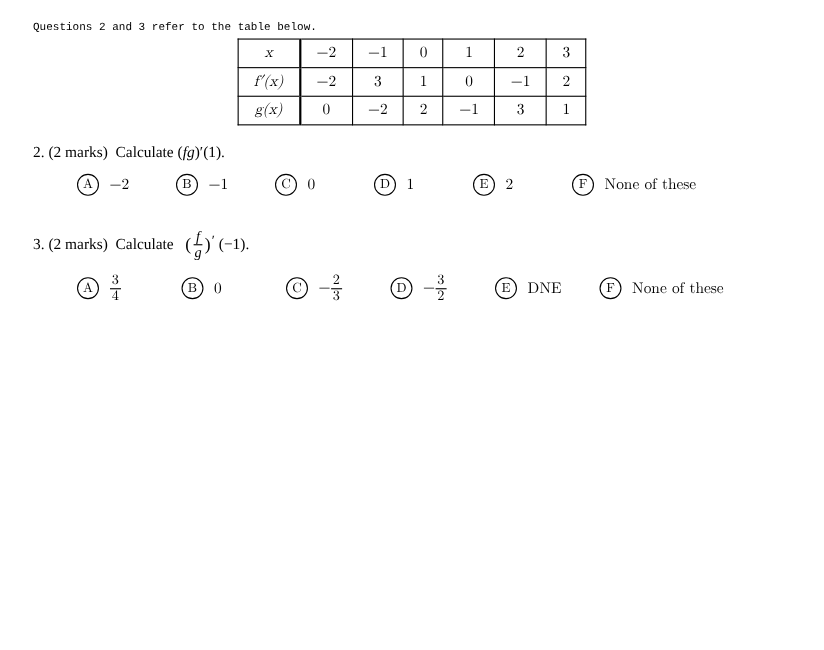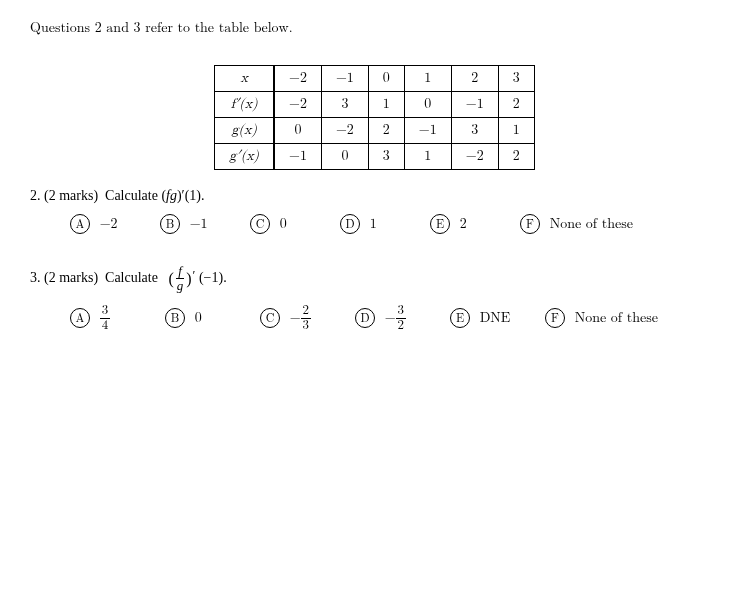--- a/index.html
+++ b/index.html
@@ -6,22 +6,23 @@
     body {
       background: #fff;
       font-family: "Computer Modern", "Latin Modern Math", Georgia, serif;
       font-size: 15px;
       color: #000;
       padding: 20px 30px;
       width: 749px;
       min-height: 591px;
     }
     .intro-text {
-      font-size: 14px;
-      margin-bottom: 28px;
+      font-size: 10px;
+      margin-bottom: 4px;
+      font-family: Liberation Mono, monospace;
     }
     .table-wrap {
       display: flex;
       justify-content: center;
       margin-bottom: 18px;
     }
     table {
       border-collapse: collapse;
       font-size: 14px;
     }
@@ -126,29 +127,20 @@
     </tr>
     <tr>
       <td><span class="italic">g</span>(<span class="italic">x</span>)</td>
       <td>0</td>
       <td>−2</td>
       <td>2</td>
       <td>−1</td>
       <td>3</td>
       <td>1</td>
     </tr>
-    <tr>
-      <td><span class="italic">g</span>′(<span class="italic">x</span>)</td>
-      <td>−1</td>
-      <td>0</td>
-      <td>3</td>
-      <td>1</td>
-      <td>−2</td>
-      <td>2</td>
-    </tr>
   </tbody>
     </table>
 </div>
 
 <div class="question-block">
   <div class="question-label">
     2. (2 marks) &nbsp;Calculate (<span class="italic">fg</span>)′(1).
   </div>
   <div class="choices-row q2-choices">
     <div class="choice">

